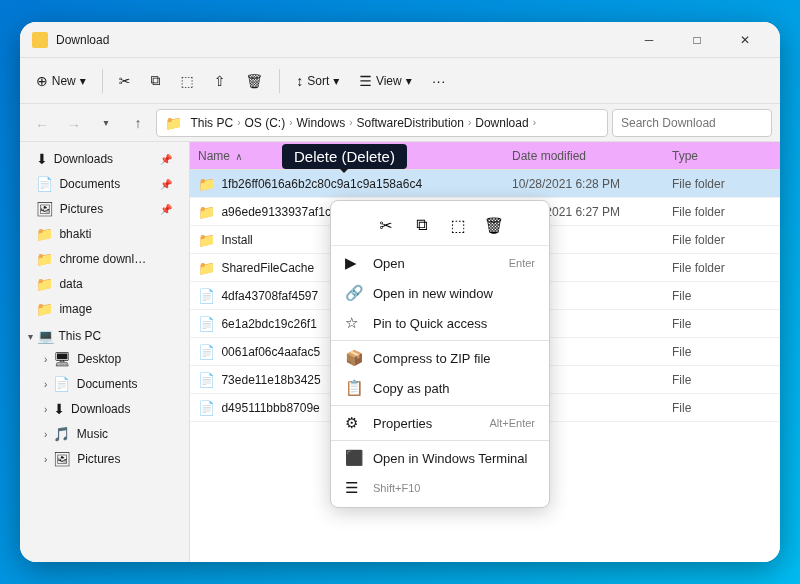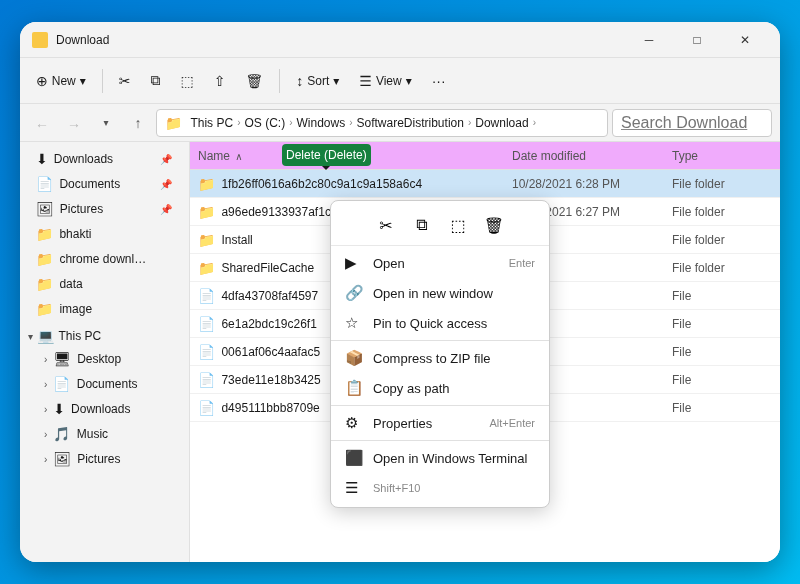--- a/index.html
+++ b/index.html
@@ -135,24 +135,23 @@
       margin: 0 2px;
     }
     .breadcrumb-item { cursor: pointer; }
     .breadcrumb-current { font-weight: 500; }
     .search-box {
       width: 160px;
       height: 28px;
       border: 1px solid #ccc;
       border-radius: 4px;
       padding: 0 8px;
-      font-size: 16px;
+      font-size: 12px;
       color: #888;
       background: white;
-      text-decoration: underline;
     }
 
     
     .main-content {
       display: flex;
       flex: 1;
       overflow: hidden;
     }
 
     
@@ -287,24 +286,24 @@
     }
     .ctx-icon { font-size: 15px; width: 18px; flex-shrink: 0; }
     .ctx-label { flex: 1; }
     .ctx-shortcut { font-size: 11px; color: #888; }
 
     
     .delete-tooltip {
       position: absolute;
       top: 2px;
       left: 92px;
-      background: #15803d;
+      background: #0f172a;
       color: white;
-      font-size: 12px;
-      padding: 4px 4px;
+      font-size: 15px;
+      padding: 4px 12px;
       border-radius: 4px;
       white-space: nowrap;
       pointer-events: none;
       z-index: 300;
     }
     .delete-tooltip::after {
       content: '';
       position: absolute;
       bottom: -4px;
       left: 50%;

